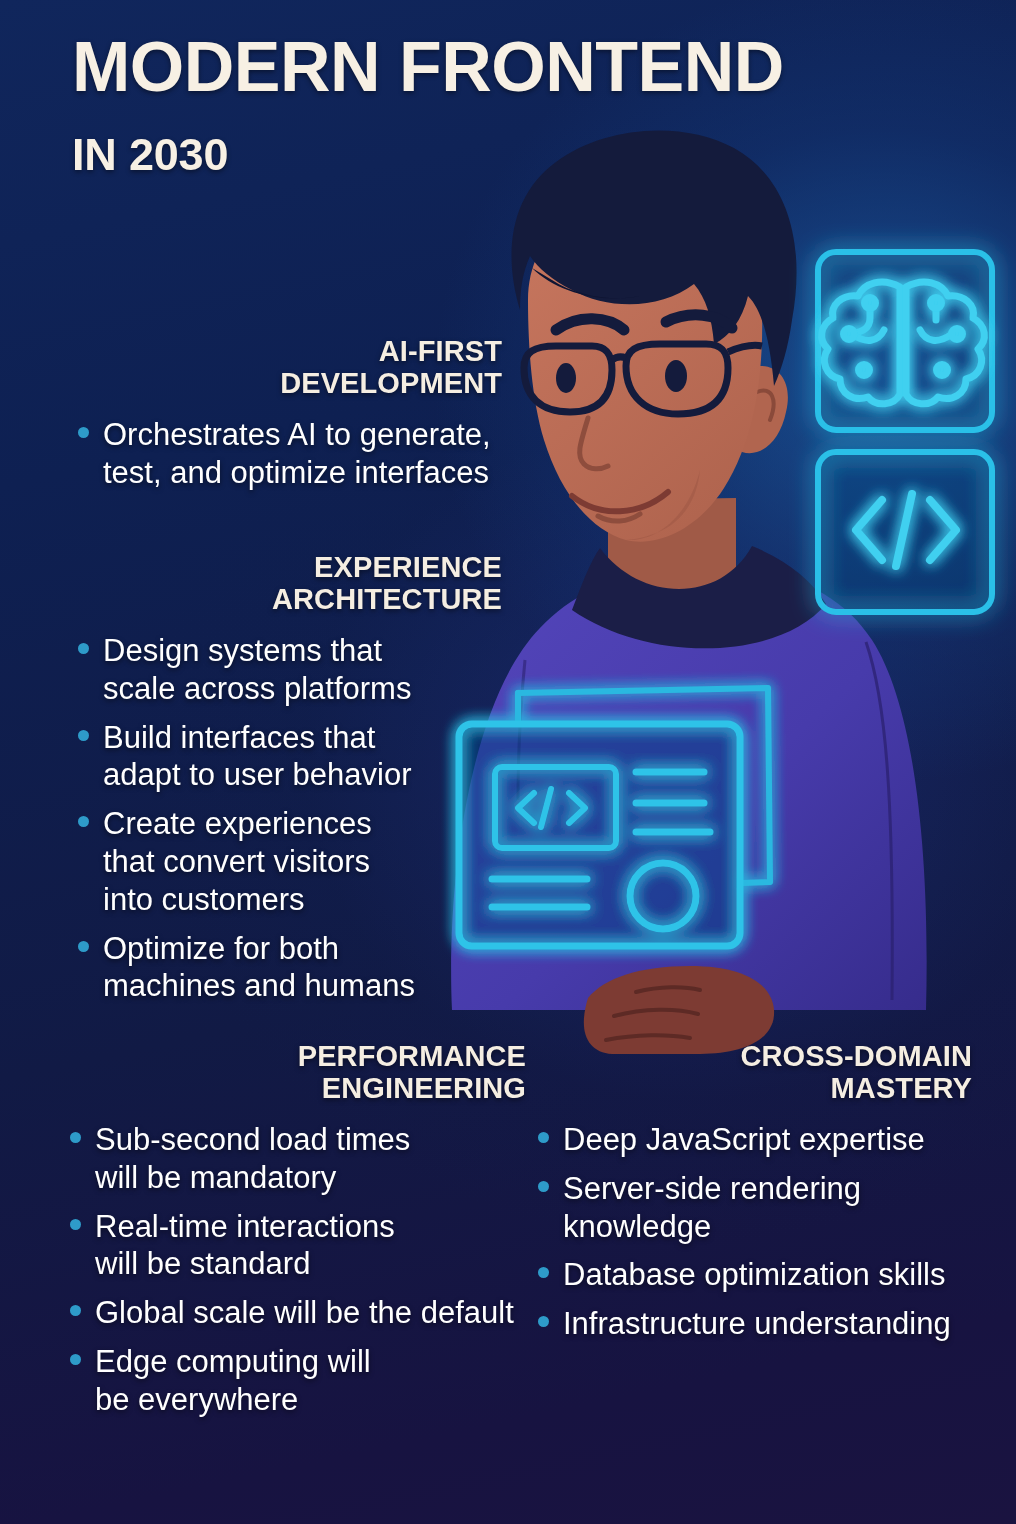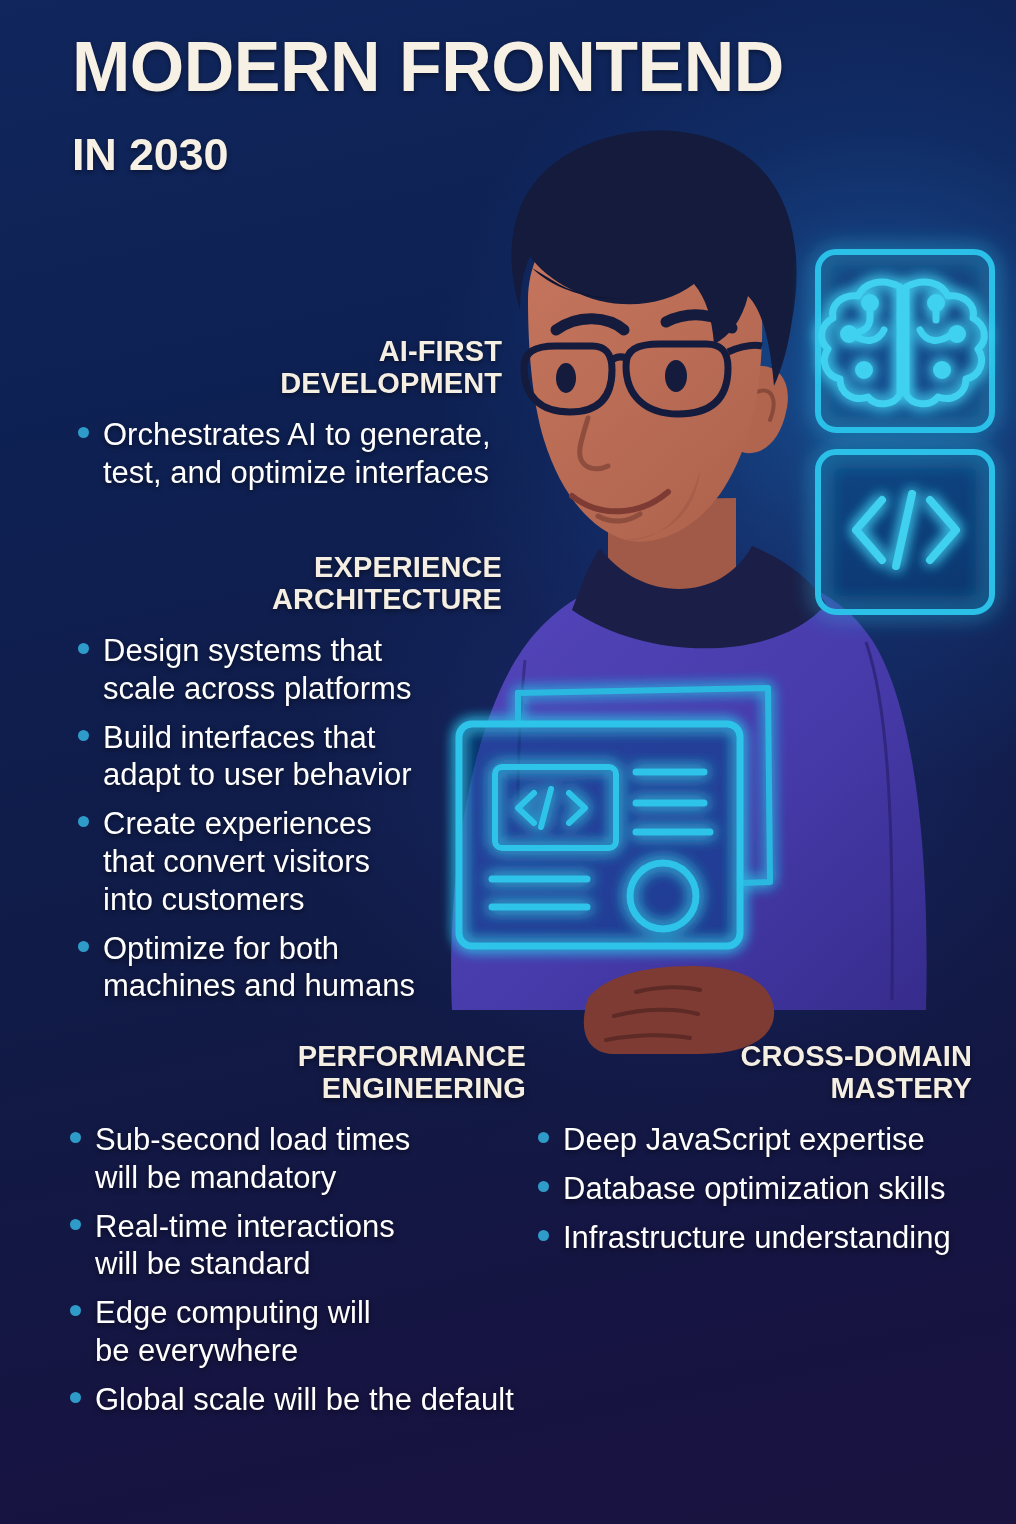--- a/index.html
+++ b/index.html
@@ -312,30 +312,32 @@
     </div>
 
     <div class="section" id="sec-perf">
       <div class="sec-head">PERFORMANCE
 ENGINEERING</div>
       <ul class="bullets">
         <li>Sub-second load times
 will be mandatory</li>
         <li>Real-time interactions
 will be standard</li>
+        <li>Global scale will be the default</li>
         <li>Edge computing will
 be everywhere</li>
-        <li>Global scale will be the default</li>
       </ul>
     </div>
 
     <div class="section" id="sec-cross">
       <div class="sec-head">CROSS-DOMAIN
 MASTERY</div>
       <ul class="bullets">
         <li>Deep JavaScript expertise</li>
+        <li>Server-side rendering
+knowledge</li>
         <li>Database optimization skills</li>
         <li>Infrastructure understanding</li>
       </ul>
     </div>
 
   </div>
 </div>
 
 </body></html>

